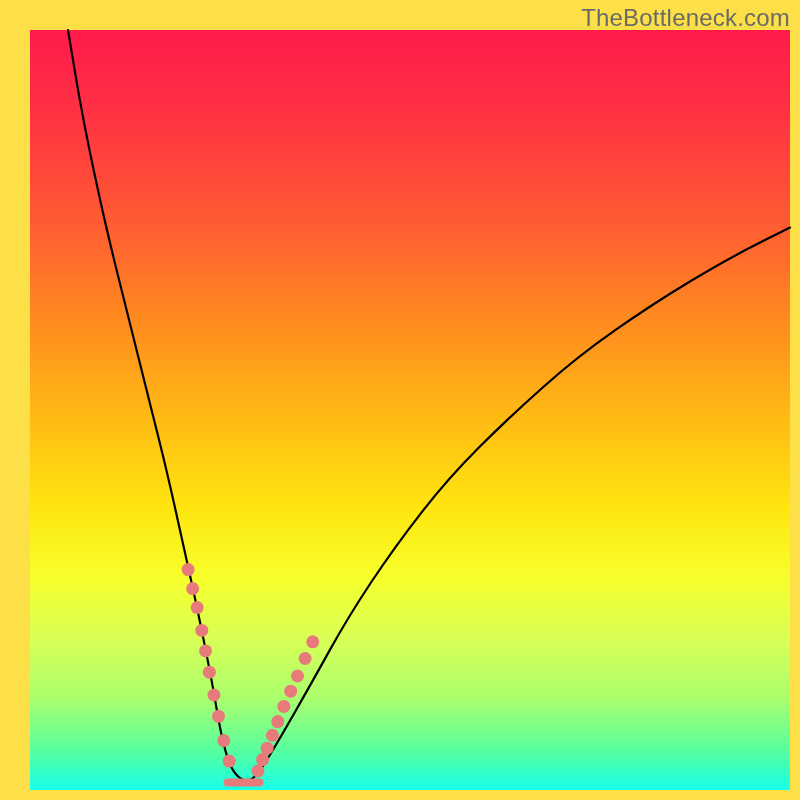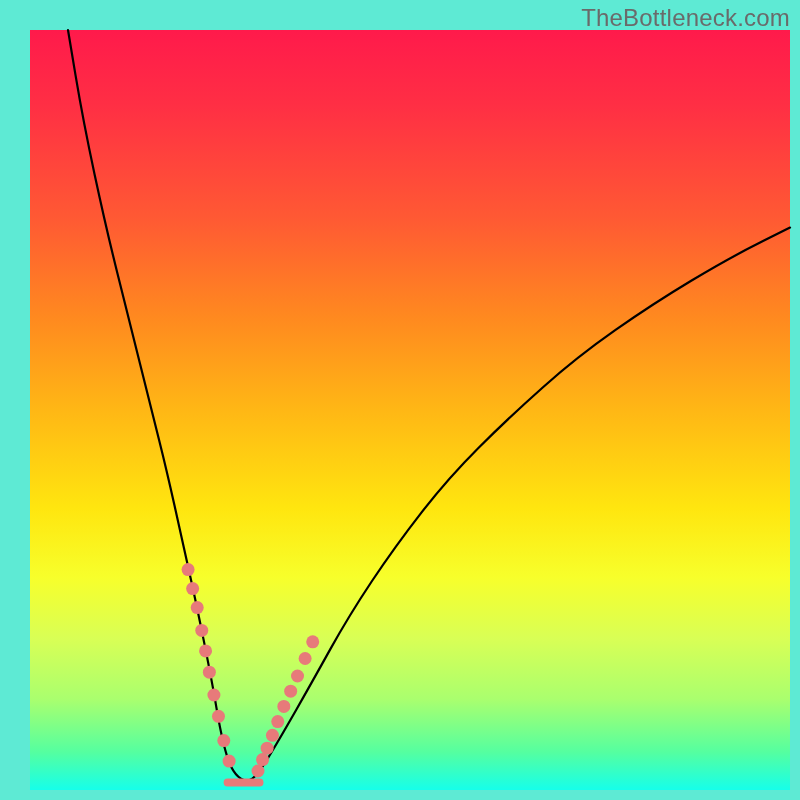--- a/index.html
+++ b/index.html
@@ -8,21 +8,21 @@
     width: 800px;
     height: 800px;
     background: #000;
     overflow: hidden;
     font-family: Arial, Helvetica, sans-serif;
   }
   .frame {
     position: absolute;
     left: 0; top: 0;
     width: 800px; height: 800px;
-    background: #5eead4;
+    background: #fde047;
   }
   .plot-area {
     position: absolute;
     left: 30px;
     top: 30px;
     width: 760px;
     height: 760px;
     
     background: linear-gradient(to bottom,
       #ff1a4b 0%,

